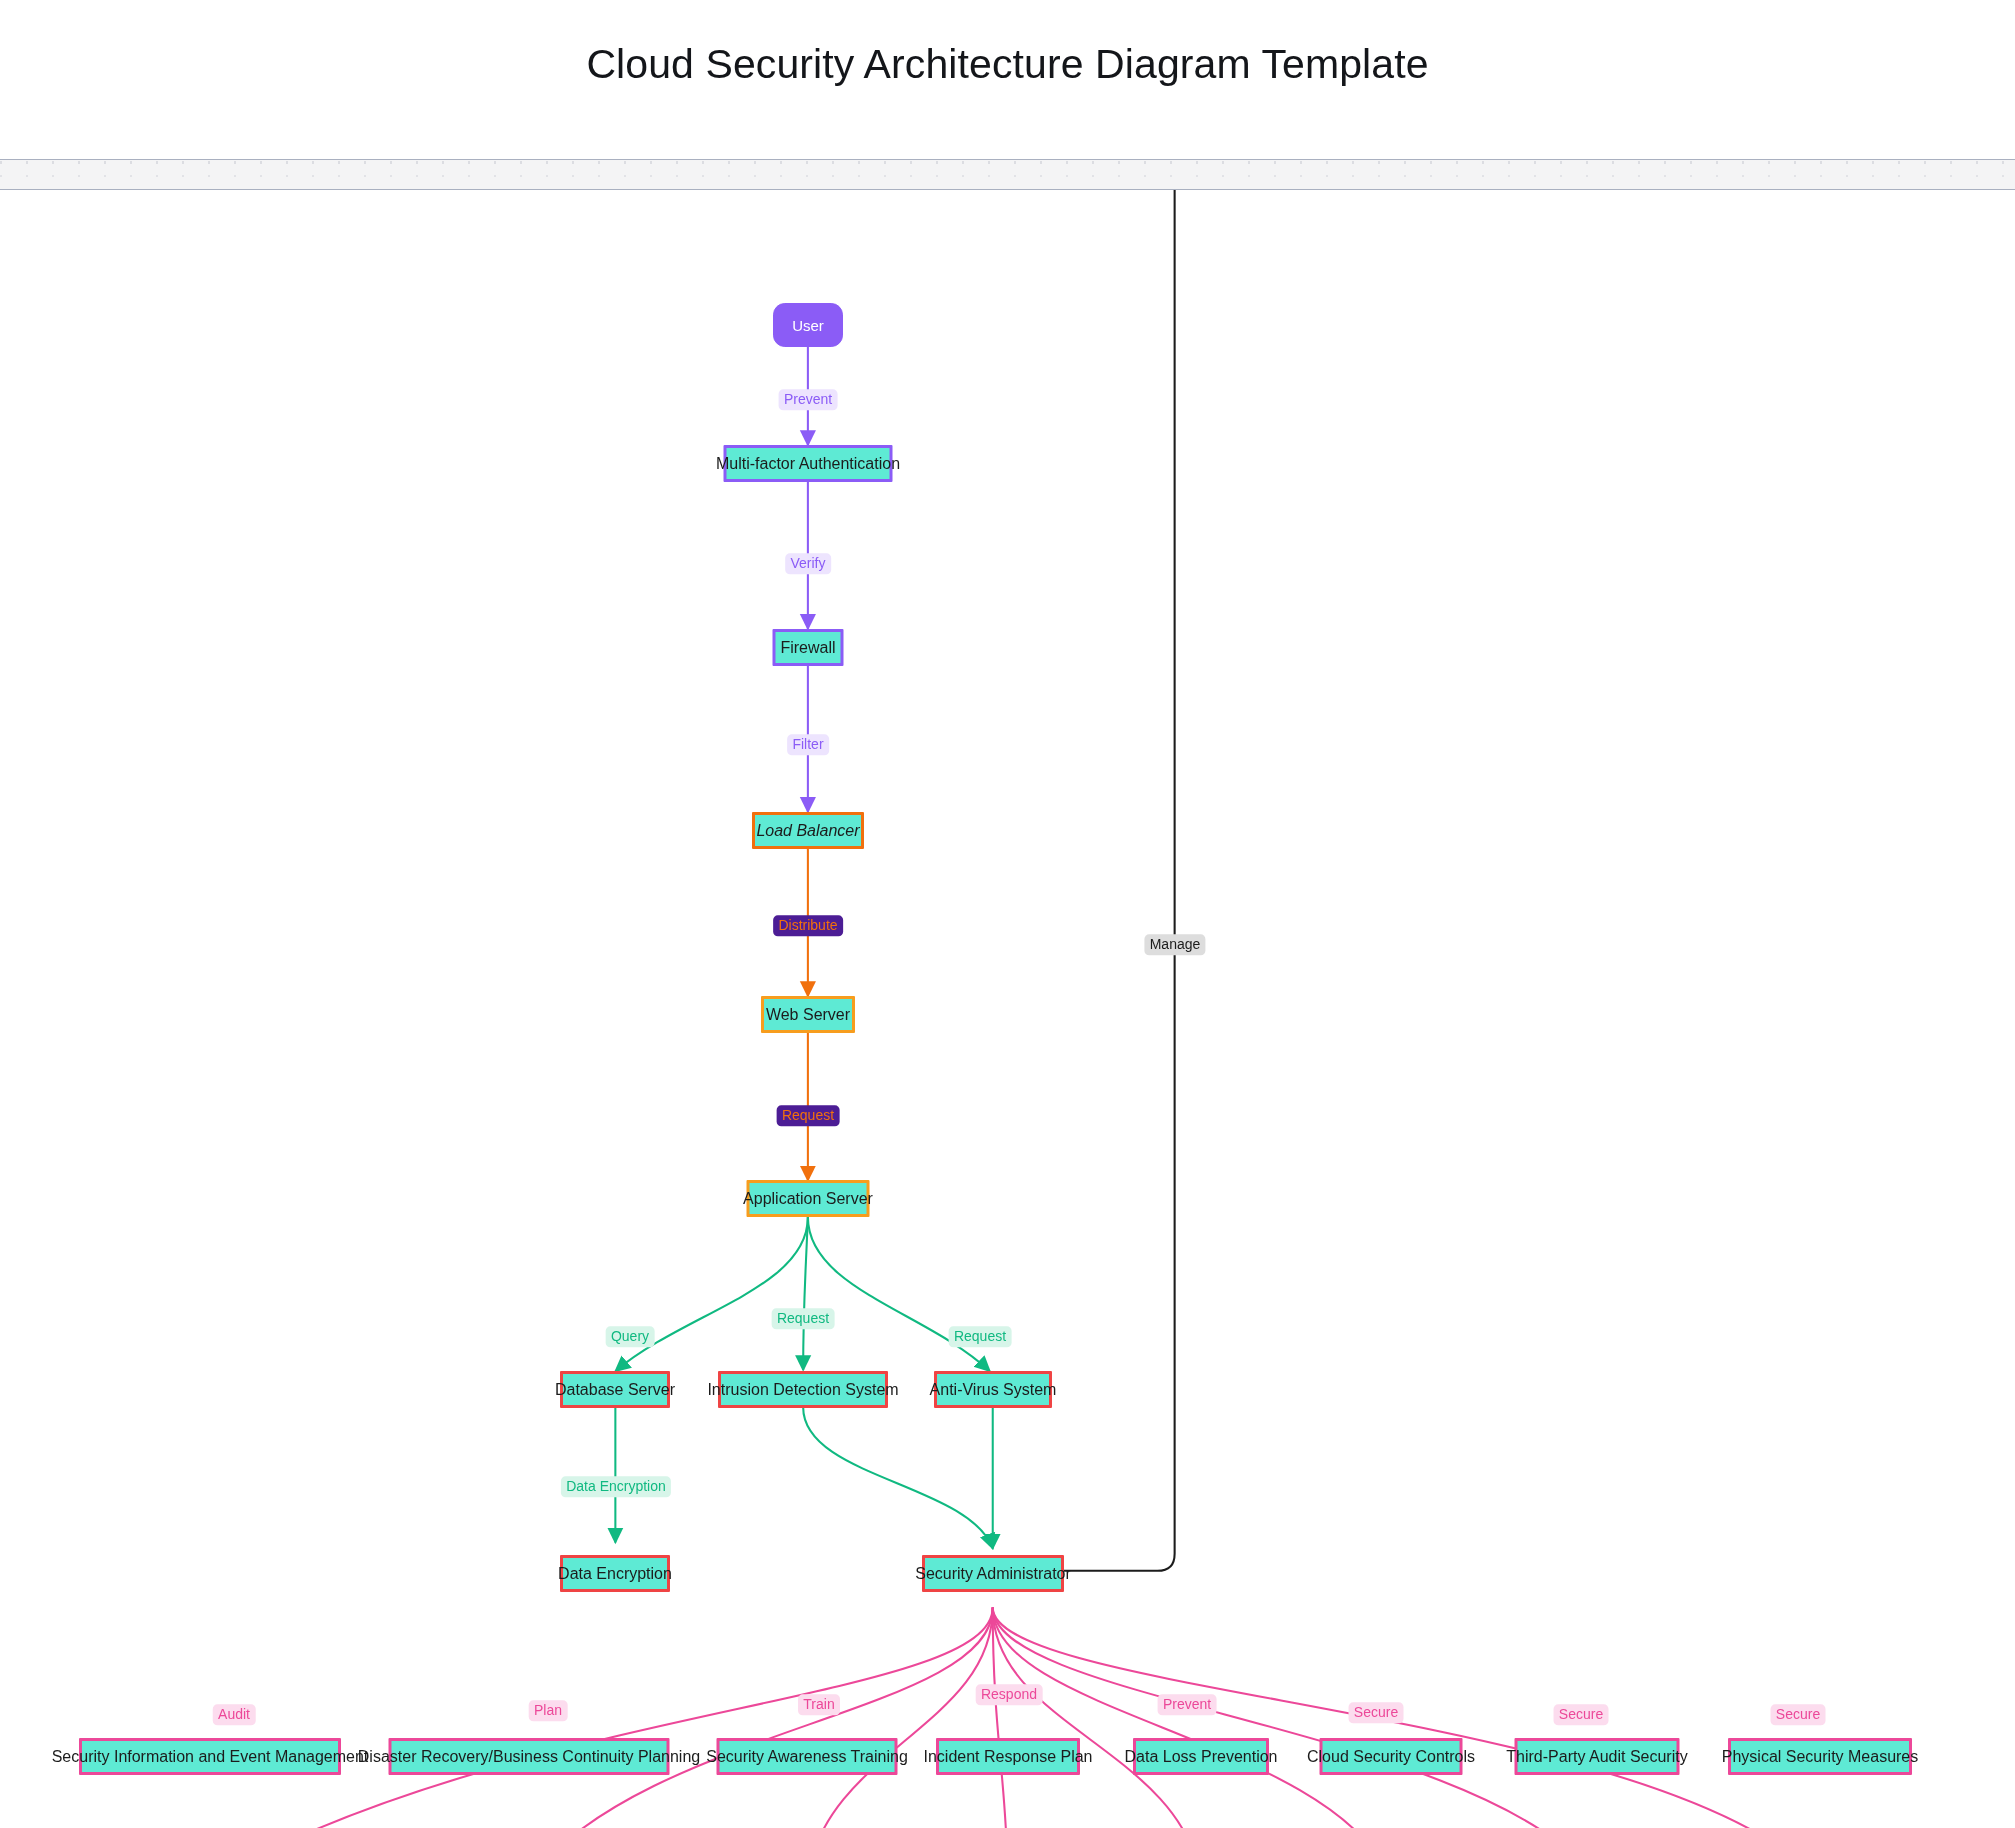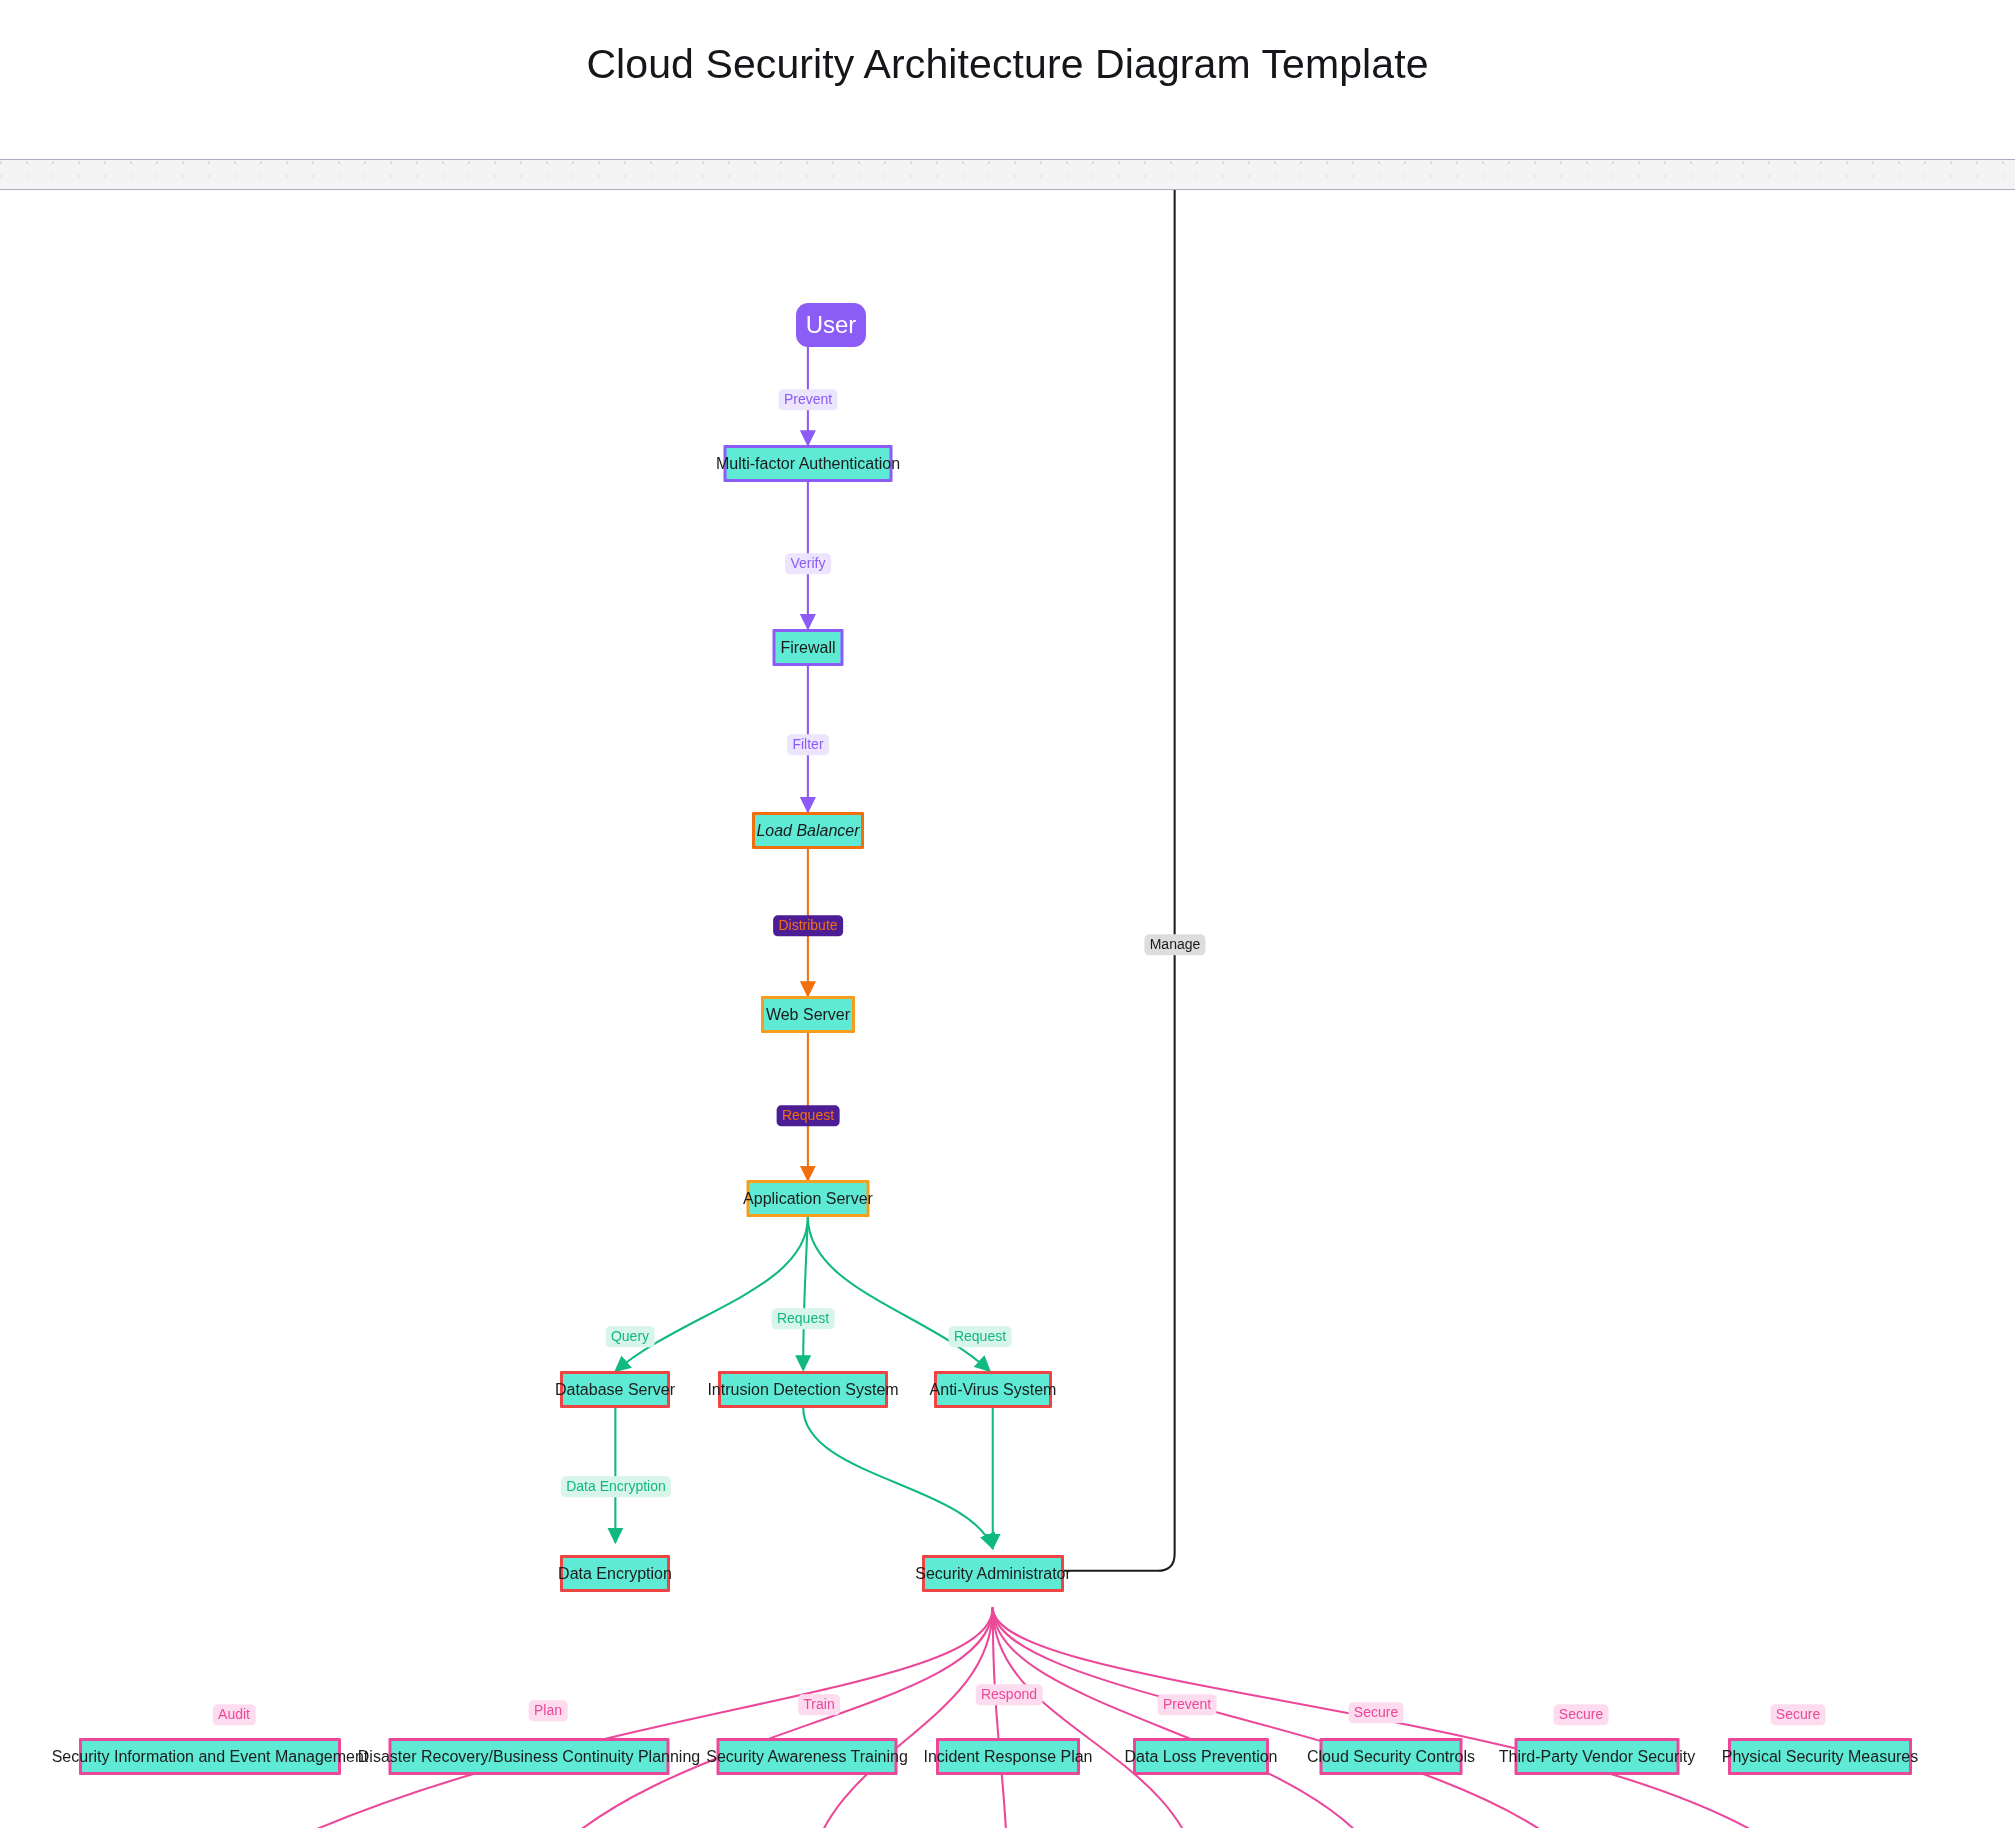--- a/index.html
+++ b/index.html
@@ -59,23 +59,22 @@
     font-size:16px;
     color:#1c1c1c;
     white-space:nowrap;
     padding:0 13px;
     cursor:pointer;
   }
   .node.purple-fill{
     background:#8b5cf6;
     border:1.8px solid #8b5cf6;
     color:#ffffff;
-    font-size:24px;
+    font-size:15px;
     border-radius:11.8px;
-    margin-left:23px;
   }
   .node.purple  {border:3px solid #8b5cf6;}
   .node.orange-d{border:3px solid #f1700d;font-style:italic;}
   .node.orange  {border:3px solid #f79d1e;}
   .node.green   {border:3px solid #ef4444;}
   .node.pink    {border:3px solid #ec4899;}
 
   
   .edge-label{
     position:absolute;
@@ -198,21 +197,21 @@
   <div class="node pink" style="left:1008px;top:1548px;width:144px;height:37px;transform:translateX(-50%)">
       <span>Incident Response Plan</span>
     </div>
   <div class="node pink" style="left:1201px;top:1548px;width:136px;height:37px;transform:translateX(-50%)">
       <span>Data Loss Prevention</span>
     </div>
   <div class="node pink" style="left:1391px;top:1548px;width:143px;height:37px;transform:translateX(-50%)">
       <span>Cloud Security Controls</span>
     </div>
   <div class="node pink" style="left:1597px;top:1548px;width:165px;height:37px;transform:translateX(-50%)">
-      <span>Third-Party Vendor Security</span>
+      <span>Third-Party Audit Security</span>
     </div>
   <div class="node pink" style="left:1820px;top:1548px;width:184px;height:37px;transform:translateX(-50%)">
       <span>Physical Security Measures</span>
     </div>
 
   <div class="edge-label lbl-purple" style="left:808px;top:210px">Prevent</div>
   <div class="edge-label lbl-purple" style="left:808px;top:374px">Verify</div>
   <div class="edge-label lbl-purple" style="left:808px;top:555px">Filter</div>
   <div class="edge-label lbl-orange" style="left:808px;top:736px">Distribute</div>
   <div class="edge-label lbl-orange" style="left:808px;top:926px">Request</div>

